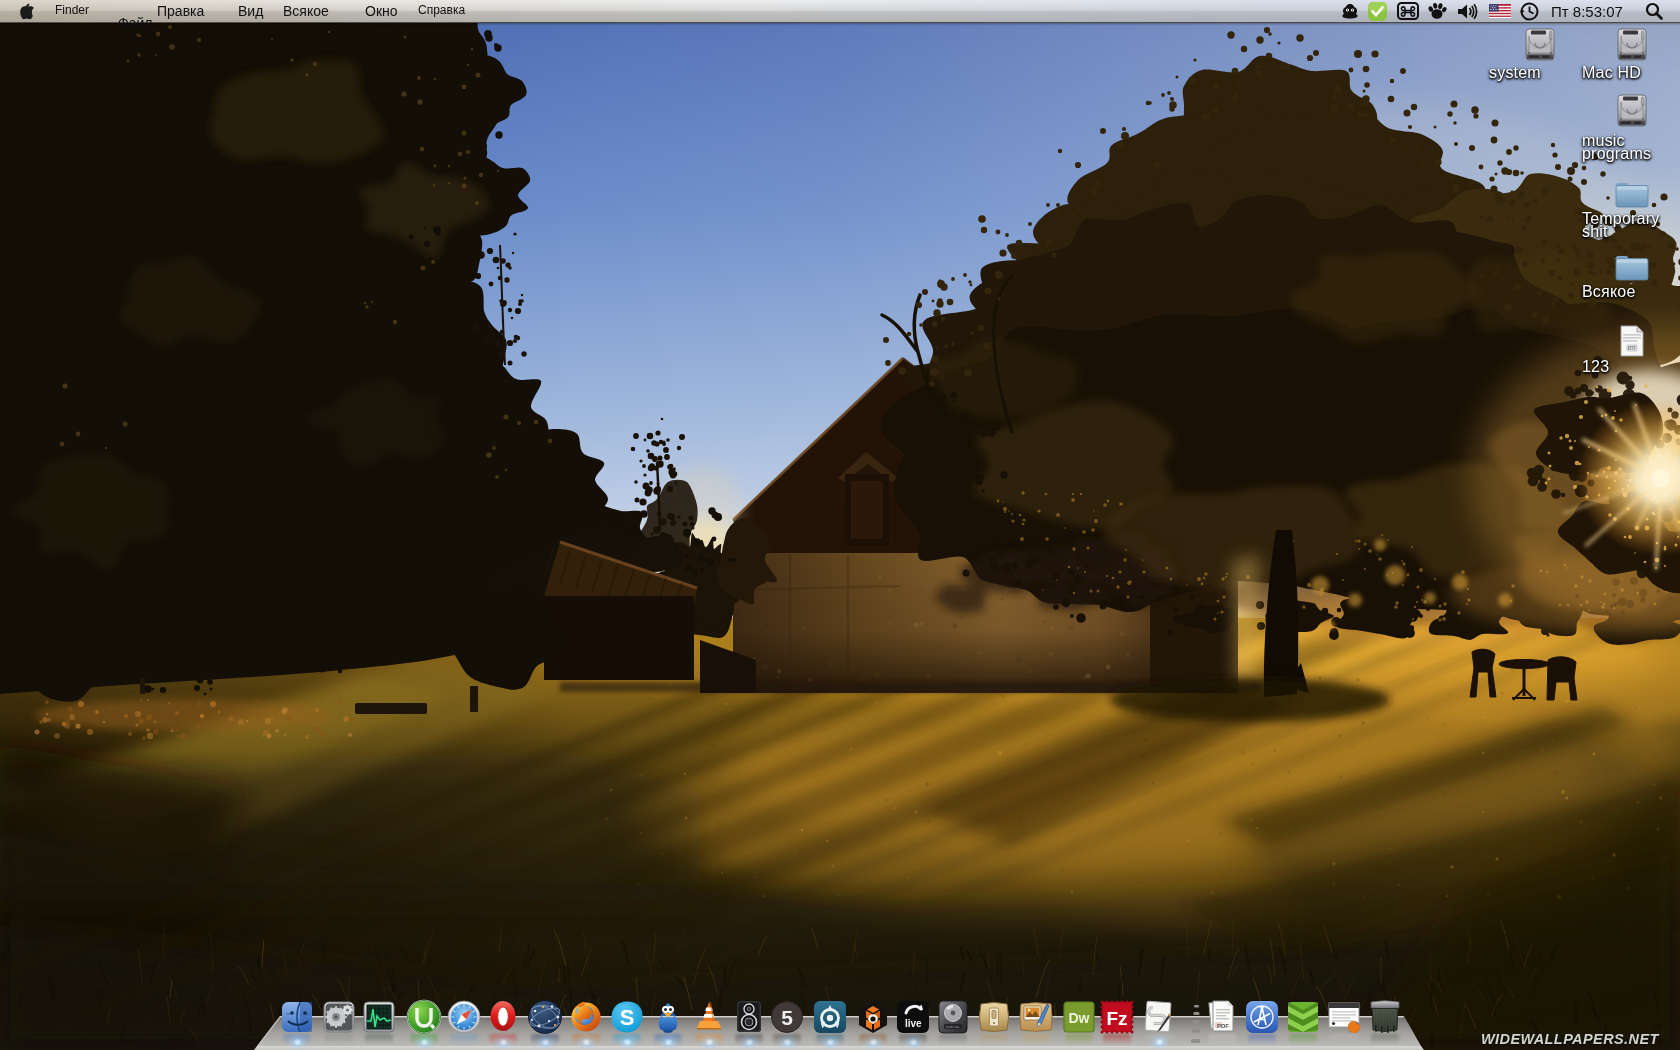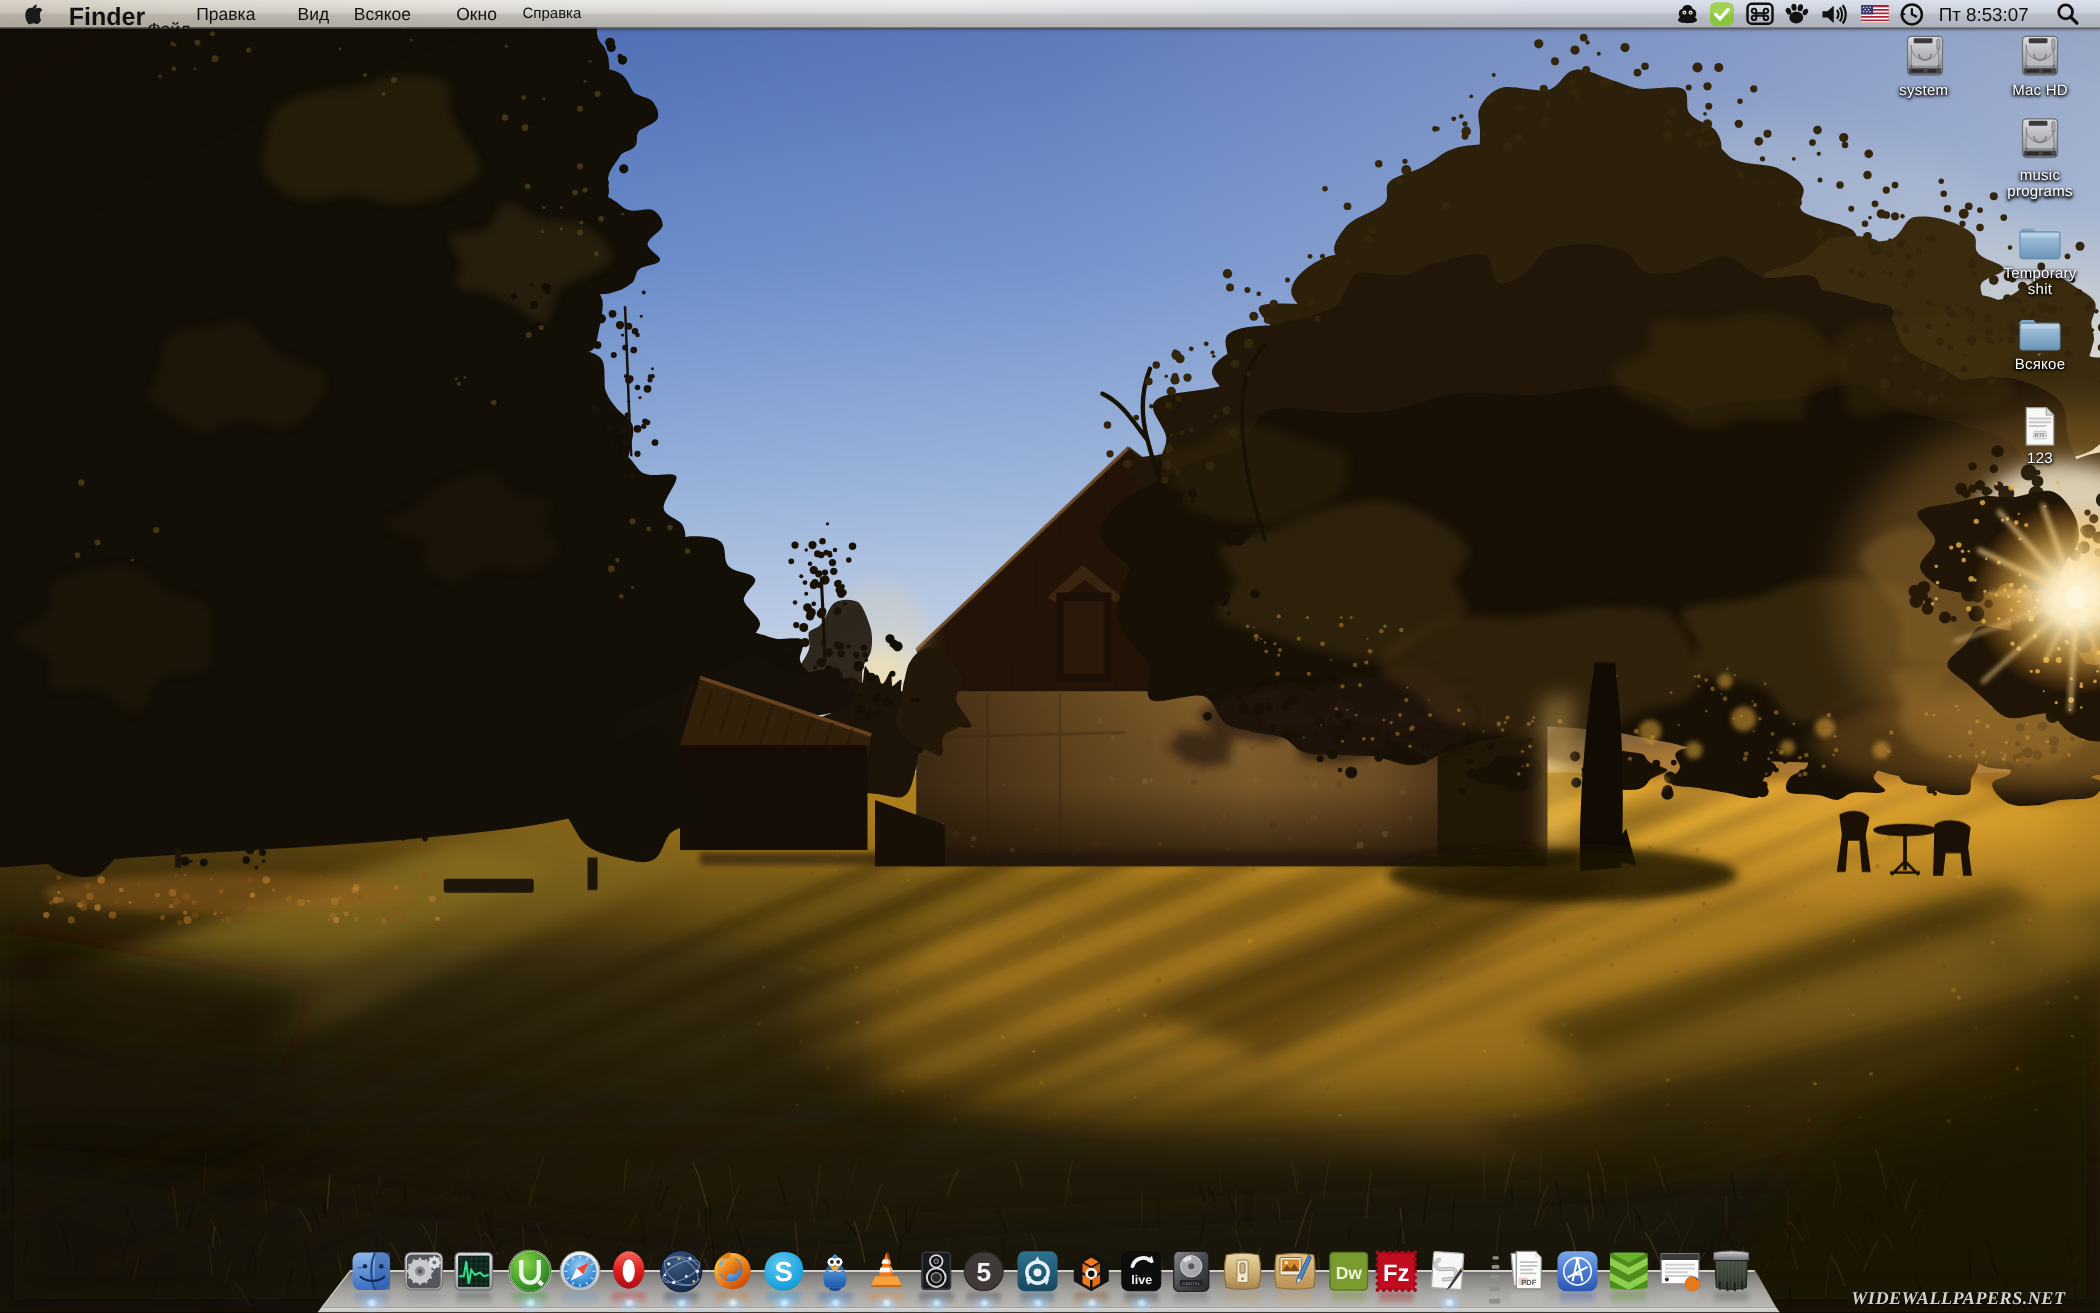--- a/index.html
+++ b/index.html
@@ -1,17 +1,17 @@
 <!DOCTYPE html>
 <html><head><meta charset="utf-8"><style>
 *{margin:0;padding:0;box-sizing:border-box}
 html,body{width:1680px;height:1050px;overflow:hidden;background:#000;font-family:"Liberation Sans",sans-serif}
 #stage{position:relative;width:1680px;height:1050px;overflow:hidden}
 #wp{position:absolute;left:0;top:0}
-.lbl{position:absolute;color:#fff;font-size:12px;text-align:center;line-height:13px;
+.lbl{position:absolute;color:#fff;font-size:16px;text-align:left;line-height:13px;
  text-shadow:0 1px 2px rgba(0,0,0,1),1px 1px 3px rgba(0,0,0,0.9),-1px 1px 3px rgba(0,0,0,0.9);letter-spacing:0.2px;white-space:pre}
 </style></head><body>
 <div id="stage">
 <svg id="wp" width="1680" height="1050" viewBox="0 0 1680 1050" preserveAspectRatio="none">
       <defs>
 <linearGradient id="sky" x1="0" y1="0" x2="0" y2="1">
  <stop offset="0" stop-color="#3a5cab"></stop>
  <stop offset="0.3" stop-color="#5a7fc4"></stop>
  <stop offset="0.56" stop-color="#8ca9d6"></stop>
  <stop offset="0.78" stop-color="#c2d0e6"></stop>
@@ -2151,21 +2151,21 @@
       </g>
     </svg>
     <div style="position:absolute;left:0;top:0;width:1680px;height:1050px;background:radial-gradient(ellipse 115% 85% at 58% 42%,rgba(0,0,0,0) 55%,rgba(18,11,3,0.22) 100%);pointer-events:none"></div>
 <div style="position:absolute;left:0;top:0;width:1680px;height:23px;
  background:linear-gradient(#f6f6f4 0%,#dfdedb 45%,#c3c2be 55%,#b5b4b0 100%);border-bottom:1px solid #4e4a44;box-shadow:0 1px 2px rgba(0,0,0,0.35)">
 <div style="position:absolute;inset:0;background:linear-gradient(90deg,rgba(150,130,100,0.30) 0%,rgba(150,130,100,0.12) 22%,rgba(170,180,205,0.12) 45%,rgba(150,170,215,0.28) 75%,rgba(160,180,220,0.32) 100%)"></div>
 <svg width="14" height="17" viewBox="0 0 14 17" style="position:absolute;left:20px;top:3px">
  <path d="M9.3,0.6 C9.5,1.7 9.1,2.8 8.5,3.6 C7.8,4.4 6.8,5.0 5.8,4.9 C5.6,3.9 6.1,2.8 6.7,2.1 C7.4,1.3 8.5,0.7 9.3,0.6 Z" fill="#1a1a1a"></path>
  <path d="M11.9,9.1 C11.9,7.4 12.9,6.2 14,5.5 C13.2,4.3 11.9,3.7 10.7,3.7 C9.3,3.7 8.7,4.4 7.7,4.4 C6.7,4.4 5.9,3.7 4.7,3.7 C3.1,3.7 1.4,4.9 0.7,6.8 C-0.5,9.8 0.8,14.2 2.3,16.0 C3.0,16.9 3.8,17.0 4.6,16.6 C5.4,16.2 5.9,16.0 6.8,16.0 C7.7,16.0 8.1,16.2 8.9,16.6 C9.8,17.0 10.6,16.8 11.3,15.9 C12.1,14.9 12.6,13.9 12.9,13.2 C11.9,12.7 11.9,10.6 11.9,9.1 Z" fill="#1a1a1a" transform="translate(0,-0.5)"></path>
 </svg>
-<div style="position:absolute;left:55px;top:3px;font-size:20px;font-weight:bold;color:#111">Finder</div>
+<div style="position:absolute;left:55px;top:3px;font-size:12px;font-weight:normal;color:#111">Finder</div>
 <div style="position:absolute;left:118px;top:15px;font-size:14px;color:#111">Файл</div>
 <div style="position:absolute;left:157px;top:3px;font-size:14px;color:#111">Правка</div>
 <div style="position:absolute;left:238px;top:3px;font-size:14px;color:#111">Вид</div>
 <div style="position:absolute;left:283px;top:3px;font-size:14px;color:#111">Всякое</div>
 <div style="position:absolute;left:365px;top:3px;font-size:14px;color:#111">Окно</div>
 <div style="position:absolute;left:418px;top:3px;font-size:12px;color:#111">Справка</div>
 <svg width="350" height="23" viewBox="0 0 350 23" style="position:absolute;left:1330px;top:0">
  <g fill="#111">
   <path d="M20,4 c-3,0 -4,2 -4,3 c-2,0.5 -3,2 -3,4 c0,1 0.4,2 1,2.7 c-1,0.8 -1.6,1.5 -1.6,2.3 c0,1.5 2.6,2.5 7.6,2.5 c5,0 7.6,-1 7.6,-2.5 c0,-0.8 -0.6,-1.5 -1.6,-2.3 c0.6,-0.7 1,-1.7 1,-2.7 c0,-2 -1,-3.5 -3,-4 c0,-1 -1,-3 -4,-3 z"></path>
   <circle cx="17.5" cy="10" r="1.6" fill="#fff"></circle>
@@ -2822,13 +2822,13 @@
     <div style="position:absolute;left:980px;top:1034px;width:28px;height:11px;background:linear-gradient(#b89a68,transparent);opacity:0.5;filter:blur(1.5px);border-radius:3px"></div>
     <div style="position:absolute;left:1022px;top:1034px;width:28px;height:11px;background:linear-gradient(#c8a060,transparent);opacity:0.5;filter:blur(1.5px);border-radius:3px"></div>
     <div style="position:absolute;left:1065px;top:1034px;width:28px;height:11px;background:linear-gradient(#7a9b2e,transparent);opacity:0.5;filter:blur(1.5px);border-radius:3px"></div>
     <div style="position:absolute;left:1103px;top:1034px;width:28px;height:11px;background:linear-gradient(#b02020,transparent);opacity:0.5;filter:blur(1.5px);border-radius:3px"></div>
     <div style="position:absolute;left:1145px;top:1034px;width:28px;height:11px;background:linear-gradient(#b8b8b6,transparent);opacity:0.5;filter:blur(1.5px);border-radius:3px"></div>
     <div style="position:absolute;left:1208px;top:1034px;width:28px;height:11px;background:linear-gradient(#c8c8c6,transparent);opacity:0.5;filter:blur(1.5px);border-radius:3px"></div>
     <div style="position:absolute;left:1248px;top:1034px;width:28px;height:11px;background:linear-gradient(#4a6ab8,transparent);opacity:0.5;filter:blur(1.5px);border-radius:3px"></div>
     <div style="position:absolute;left:1289px;top:1034px;width:28px;height:11px;background:linear-gradient(#5a9a2e,transparent);opacity:0.5;filter:blur(1.5px);border-radius:3px"></div>
     <div style="position:absolute;left:1331px;top:1034px;width:28px;height:11px;background:linear-gradient(#b8b8b6,transparent);opacity:0.5;filter:blur(1.5px);border-radius:3px"></div>
     <div style="position:absolute;left:1371px;top:1034px;width:28px;height:11px;background:linear-gradient(#5a5e54,transparent);opacity:0.5;filter:blur(1.5px);border-radius:3px"></div>
-    <div style="position:absolute;left:1481px;top:1031px;width:186px;font-family:Liberation Serif, serif;font-weight:bold;font-style:italic;font-size:14.5px;letter-spacing:0.4px;color:#d2d2d0;text-shadow:0 1px 1px rgba(0,0,0,0.6)">WIDEWALLPAPERS.NET</div>
+    <div style="position:absolute;left:1481px;top:1031px;width:186px;font-family:Liberation Sans, sans-serif;font-weight:bold;font-style:italic;font-size:14.5px;letter-spacing:0.4px;color:#d2d2d0;text-shadow:0 1px 1px rgba(0,0,0,0.6)">WIDEWALLPAPERS.NET</div>
   </div>
 </body></html>

